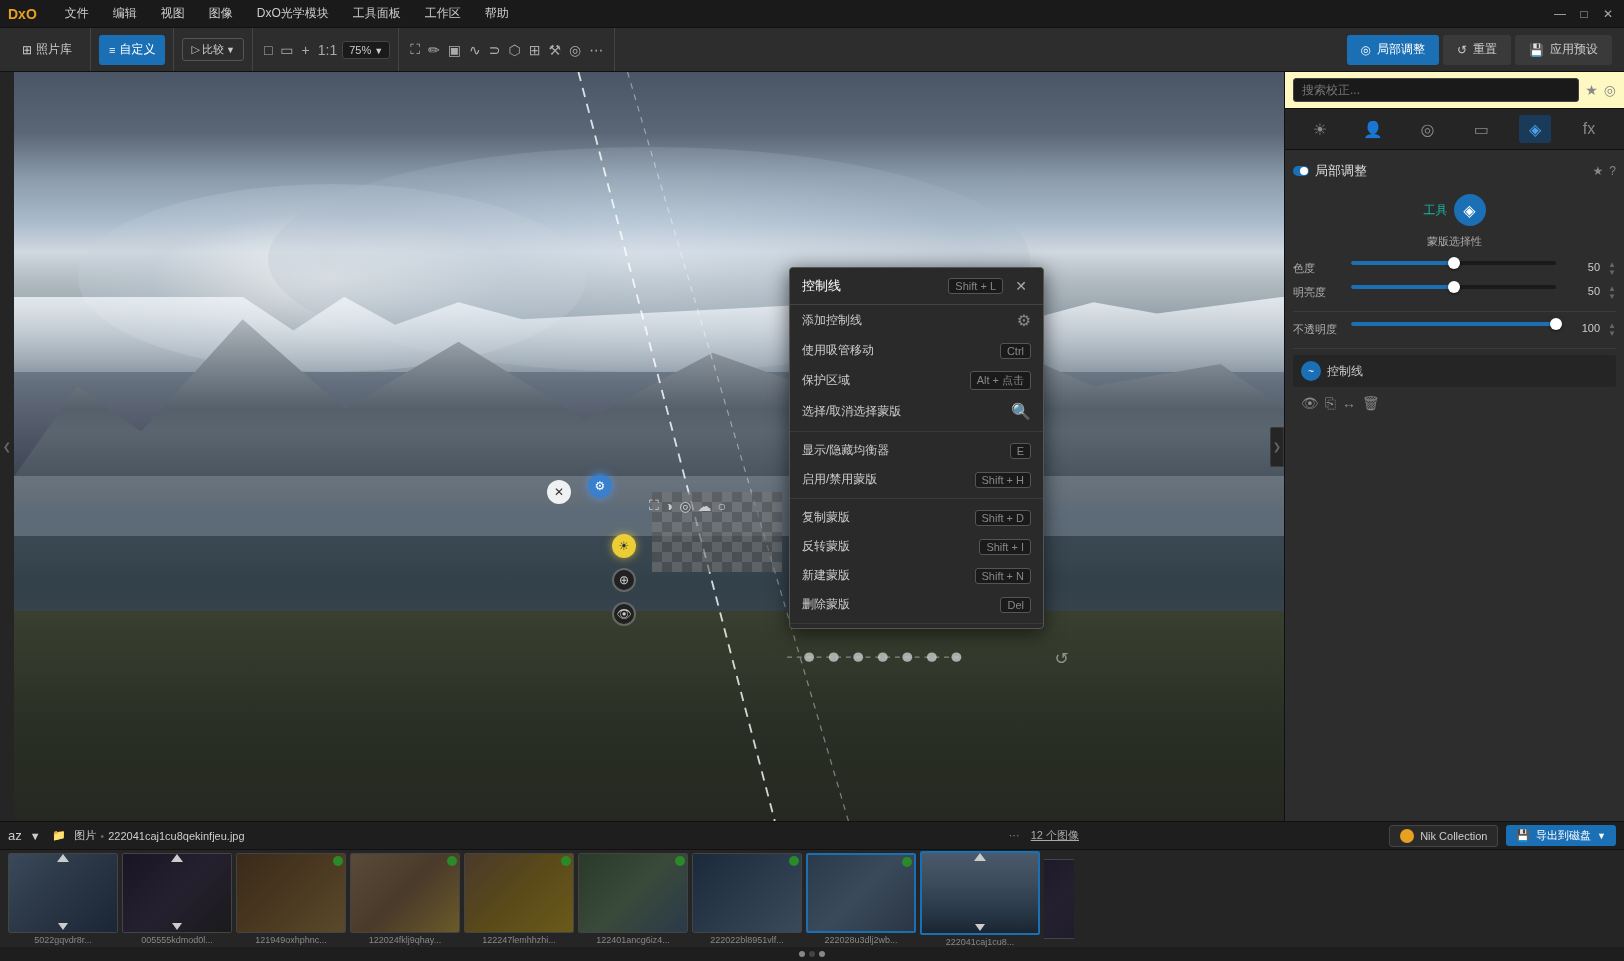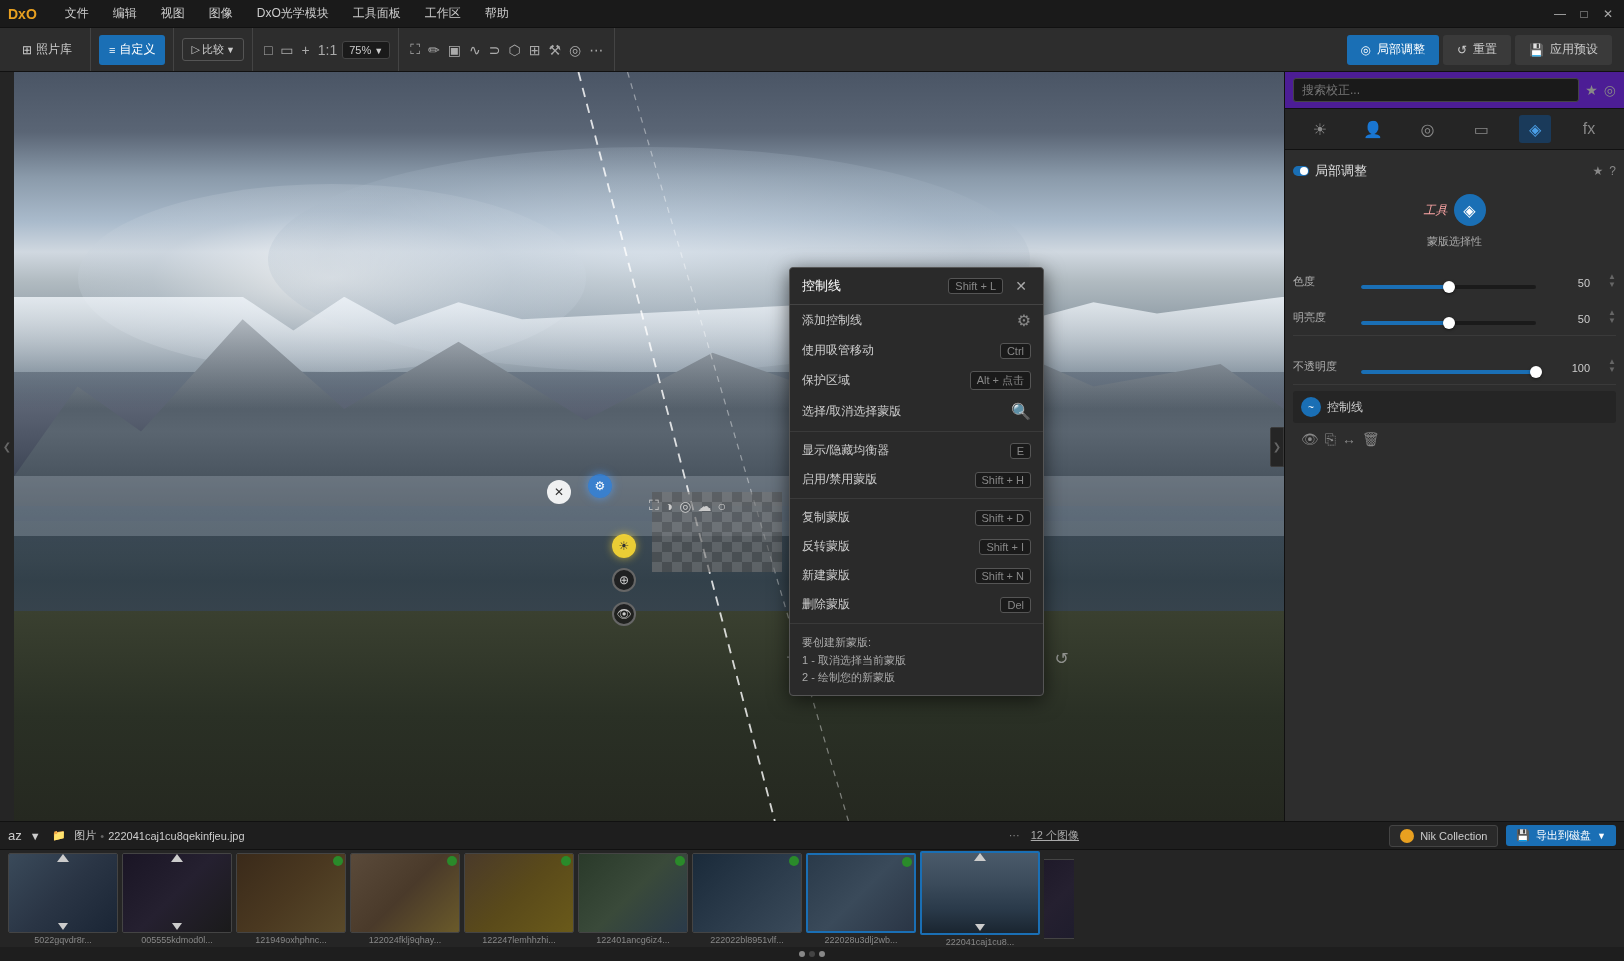--- a/index.html
+++ b/index.html
@@ -88,21 +88,21 @@
     }
     .cm-divider { height: 1px; background: #3a3a3a; margin: 4px 0; }
     .cm-footer { padding: 6px 12px 8px; }
     .cm-footer-text { color: #aaa; font-size: 11px; line-height: 1.6; }
 
     
     .right-panel {
       width: 340px; background: #2d2d2d; border-left: 1px solid #111; display: flex; flex-direction: column;
     }
     .rp-search {
-      padding: 6px 8px; background: #4c1d95; display: flex; align-items: center; gap: 6px; border-bottom: 1px solid #111;
+      padding: 6px 8px; background: #fef9c3; display: flex; align-items: center; gap: 6px; border-bottom: 1px solid #111;
     }
     .rp-search input {
       flex: 1; background: #1a1a1a; border: 1px solid #444; border-radius: 3px; padding: 4px 8px; color: #ccc; font-size: 12px; outline: none;
     }
     .rp-search-icons { display: flex; gap: 6px; }
     .rp-icon { color: #888; cursor: pointer; font-size: 14px; }
 
     .rp-filter-row {
       display: flex; align-items: center; justify-content: space-around; padding: 6px 8px; background: #252525; border-bottom: 1px solid #111;
     }
@@ -118,26 +118,26 @@
     .section-toggle::after { content: ''; width: 8px; height: 8px; background: #fff; border-radius: 50%; position: absolute; right: 1px; top: 1px; }
     .rp-title-text { color: #ddd; font-size: 13px; }
     .rp-title-icons { display: flex; gap: 6px; }
     .rp-ti { color: #888; cursor: pointer; font-size: 12px; }
 
     .tool-icon-row { display: flex; align-items: center; justify-content: center; padding: 4px 0 8px; }
     .tool-circle { width: 32px; height: 32px; border-radius: 50%; background: #1a6fb5; display: flex; align-items: center; justify-content: center; color: #fff; font-size: 16px; }
 
     .mask-label { color: #aaa; font-size: 11px; text-align: center; margin-bottom: 8px; }
 
-    .slider-row { display: flex; align-items: flex-end; gap: 18px; padding: 4px 0; }
+    .slider-row { display: flex; align-items: flex-start; gap: 8px; padding: 4px 0; }
     .slider-label { width: 50px; color: #aaa; font-size: 11px; flex-shrink: 0; }
     .slider-track { flex: 1; height: 4px; background: #1a1a1a; border-radius: 2px; position: relative; cursor: pointer; }
     .slider-fill { height: 4px; background: #1a6fb5; border-radius: 2px; }
     .slider-thumb { width: 12px; height: 12px; background: #fff; border-radius: 50%; position: absolute; top: -4px; transform: translateX(-50%); cursor: pointer; box-shadow: 0 1px 3px rgba(0,0,0,0.5); }
-    .slider-value { width: 36px; text-align: right; color: #ccc; font-size: 11px; margin-top: 16px; }
+    .slider-value { width: 36px; text-align: right; color: #ccc; font-size: 11px; }
     .slider-arrows { display: flex; flex-direction: column; cursor: pointer; color: #666; font-size: 8px; line-height: 1; }
 
     .rp-divider { height: 1px; background: #3a3a3a; margin: 6px 0; }
 
     .control-line-item {
       display: flex; align-items: center; gap: 6px; padding: 6px 8px; background: #252525; border-radius: 3px; margin: 4px 0;
     }
     .cl-icon { width: 20px; height: 20px; background: #1a6fb5; border-radius: 50%; display: flex; align-items: center; justify-content: center; font-size: 10px; color: #fff; }
     .cl-text { flex: 1; color: #ccc; font-size: 12px; }
 
@@ -383,25 +383,20 @@
         <span>新建蒙版</span>
         <span class="cm-shortcut">Shift + N</span>
       </div>
       <div class="cm-item">
         <span>删除蒙版</span>
         <span class="cm-shortcut">Del</span>
       </div>
 
       <div class="cm-divider"></div>
 
-      <div class="cm-footer">
-        <div class="cm-footer-text">要创建新蒙版:</div>
-        <div class="cm-footer-text">1 - 取消选择当前蒙版</div>
-        <div class="cm-footer-text">2 - 绘制您的新蒙版</div>
-      </div>
     </div>
 
     <div class="mid-arrow">
       <div class="mid-arrow-btn">❯</div>
     </div>
   </div>
 
   <div class="right-panel">
 
     <div class="rp-search">
@@ -427,21 +422,21 @@
           <div class="section-toggle"></div>
           <span class="rp-title-text">局部调整</span>
         </div>
         <div class="rp-title-icons">
           <span class="rp-ti">★</span>
           <span class="rp-ti">?</span>
         </div>
       </div>
 
       <div class="tool-icon-row">
-        <span style="color:#fca5a5;font-size:12px;margin-right:6px;font-style:italic;">工具</span>
+        <span style="color:#14b8a6;font-size:12px;margin-right:6px;">工具</span>
         <div class="tool-circle">◈</div>
       </div>
 
       <div class="mask-label">蒙版选择性</div>
 
       <div class="slider-row">
         <span class="slider-label">色度</span>
         <div class="slider-track">
           <div class="slider-fill" style="width:50%;"></div>
           <div class="slider-thumb" style="left:50%;"></div>

